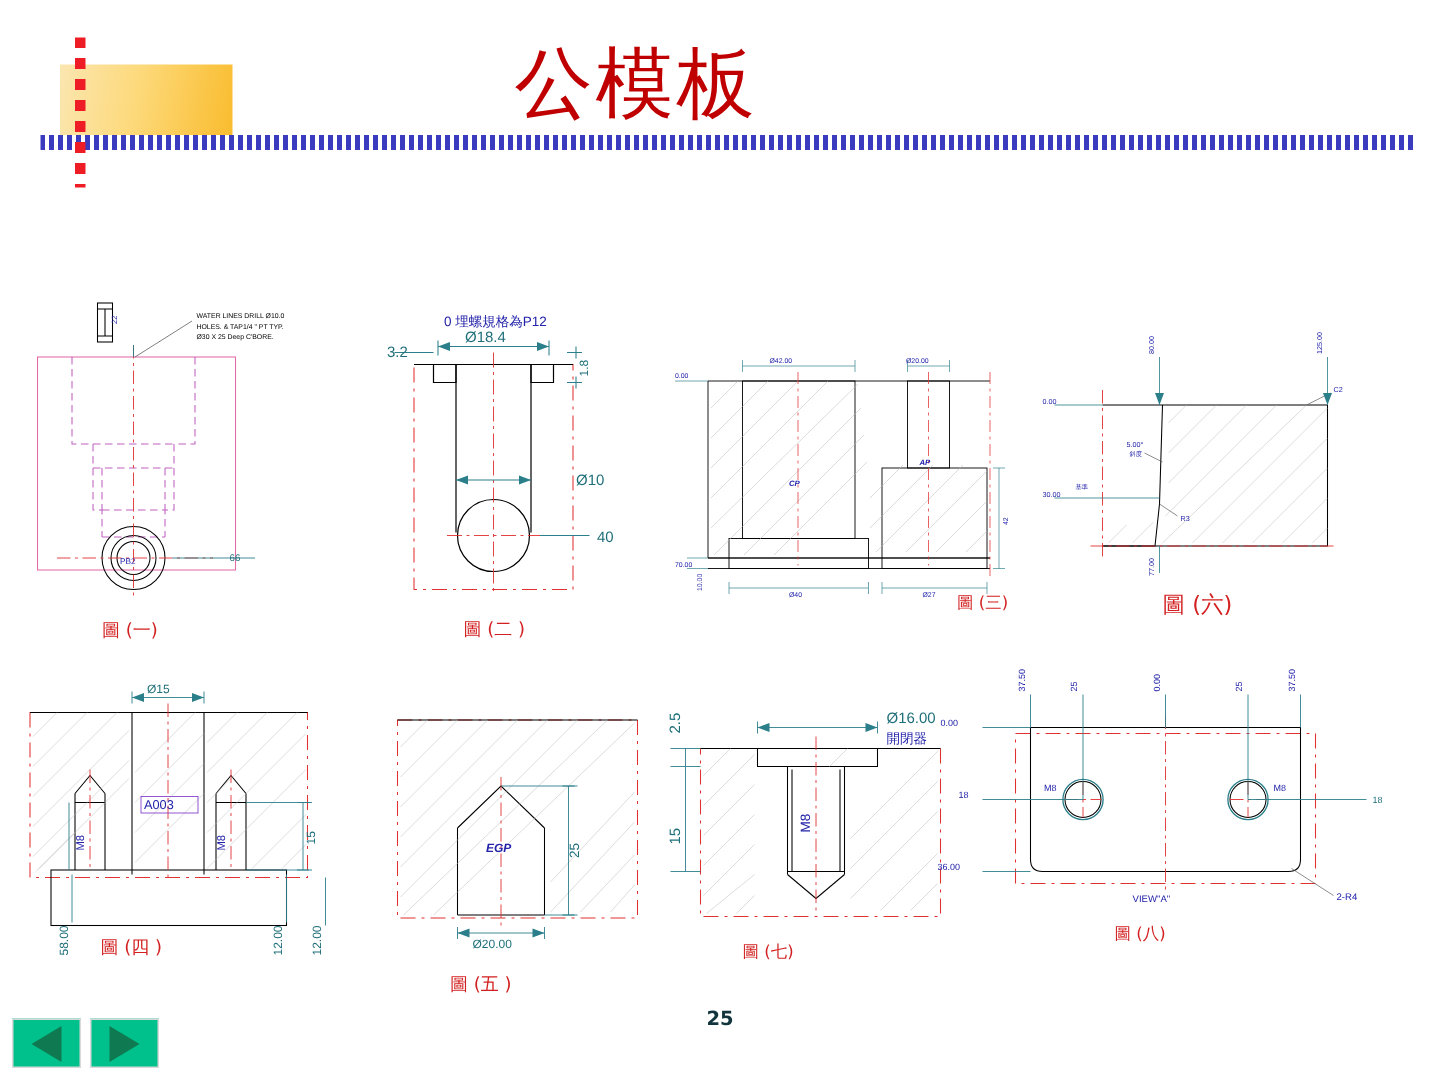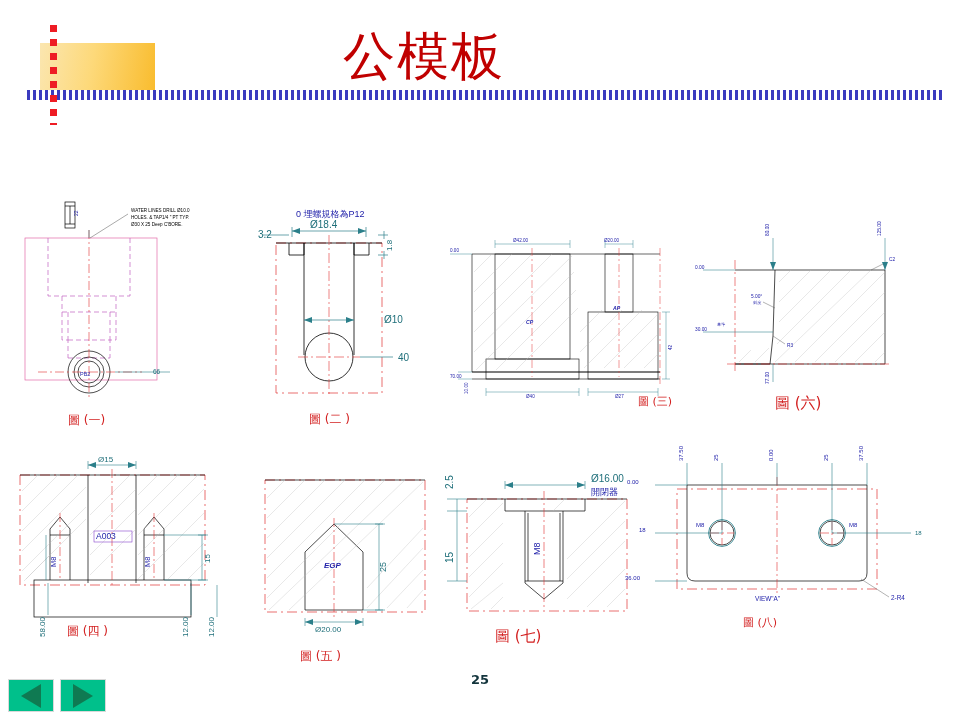--- a/index.html
+++ b/index.html
@@ -335,21 +335,21 @@
         <g fill="#2b7f8a">
           <path d="M60 30 l8 -3 v6 z"></path>
             <path d="M140 30 l-8 -3 v6 z"></path>
         </g>
         <text class="t tteal" x="146" y="27" font-size="10">Ø16.00</text>
         <text class="t tblue" x="146" y="40" font-size="9">開閉器</text>
         <text class="t tteal" x="8" y="34" font-size="10" transform="rotate(-90 8 34)">2.5</text>
         <text class="t tteal" x="8" y="108" font-size="10" transform="rotate(-90 8 108)">15</text>
         <text class="t tblue" x="95" y="100" font-size="9" transform="rotate(-90 95 100)">M8</text>
       </svg>
-      <div class="cap" style="left:50px;top:172px;font-size:15px;">圖 (七)</div>
+      <div class="cap" style="left:50px;top:172px;font-size:11px;">圖 (七)</div>
     </div>
 
     <div class="fig" style="left:655px;top:305px;">
       <svg width="290" height="180" viewBox="0 0 290 180">
         <g stroke="#e03030" stroke-width="0.7" fill="none" stroke-dasharray="10 4 2 4">
           <rect x="22" y="34" width="200" height="100"></rect>
         </g>
         <g stroke="#000" stroke-width="0.7" fill="none">
           <path d="M32 30 L212 30 L212 118 Q212 126 204 126 L40 126 Q32 126 32 118 Z"></path>
           <circle cx="67" cy="78" r="12"></circle>

